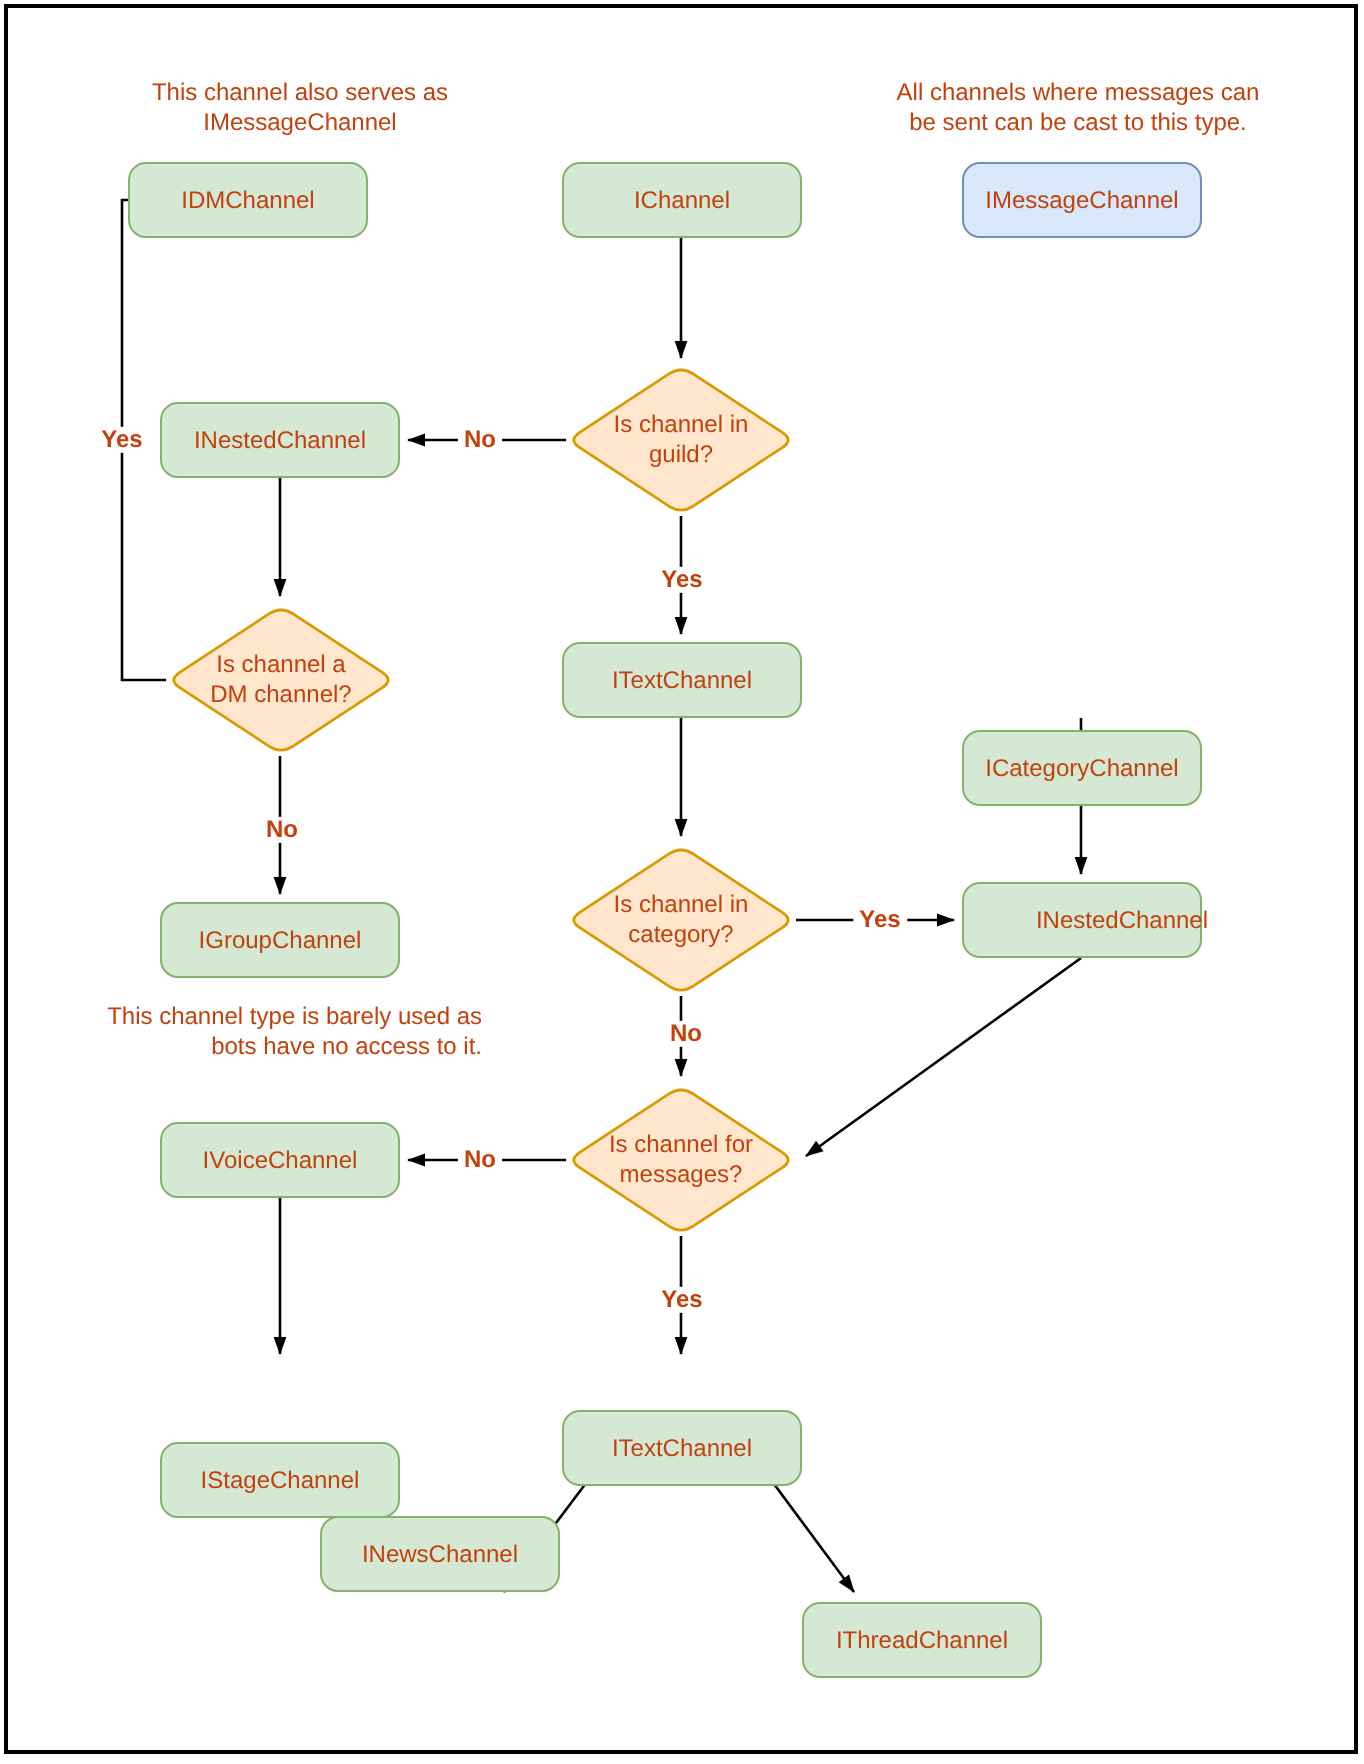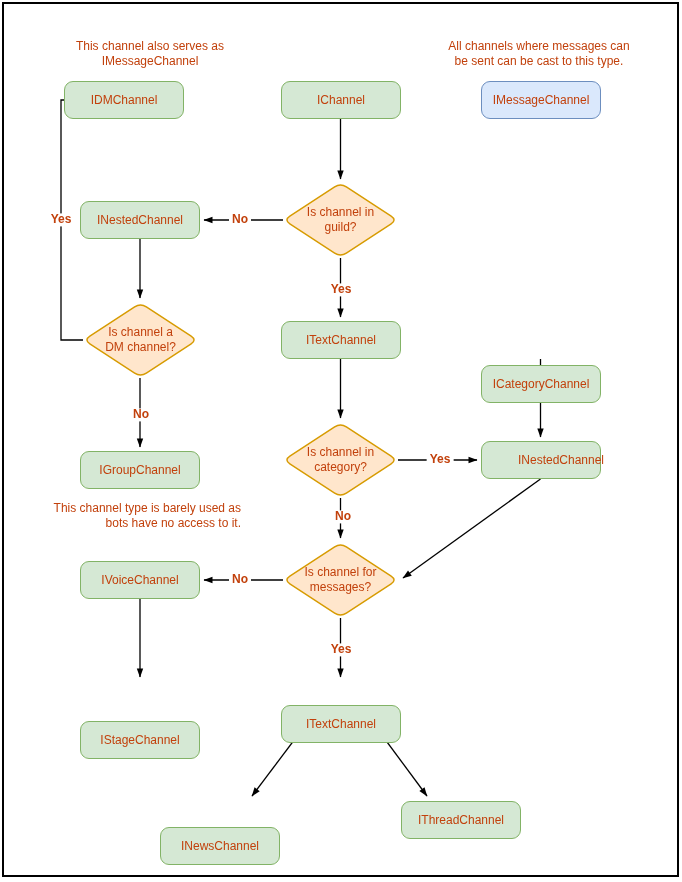--- a/index.html
+++ b/index.html
@@ -79,21 +79,21 @@
   <div class="node green" style="left:281px; top:81px;text-align:right;">IChannel</div>
   <div class="node blue" style="left:481px; top:81px;">IMessageChannel</div>
   <div class="node green" style="left:80px; top:201px;">INestedChannel</div>
   <div class="node green" style="left:281px; top:321px;">ITextChannel</div>
   <div class="node green" style="left:481px; top:321px;margin-top:44px;">ICategoryChannel</div>
   <div class="node green" style="left:80px; top:451px;">IGroupChannel</div>
   <div class="node green" style="left:481px; top:441px;padding-left:40px;">INestedChannel</div>
   <div class="node green" style="left:80px; top:561px;">IVoiceChannel</div>
   <div class="node green" style="left:80px; top:721px;">IStageChannel</div>
   <div class="node green" style="left:281px; top:681px;margin-top:24px;">ITextChannel</div>
-  <div class="node green" style="left:160px; top:827px;">INewsChannel</div>
+  <div class="node green" style="left:160px; top:758px;">INewsChannel</div>
   <div class="node green" style="left:401px; top:801px;">IThreadChannel</div>
 
   <div class="diamond" style="left:283px; top:182px;">
     <svg width="115" height="76" viewBox="0 0 115 76">
       <path d="M 63.36 4.83 L 108.14 34.17 Q 114 38 108.14 41.83 L 63.36 71.17 Q 57.5 75 51.64 71.17 L 6.86 41.83 Q 1 38 6.86 34.17 L 51.64 4.83 Q 57.5 1 63.36 4.83 Z" fill="#ffe6cc" stroke="#d79b00" stroke-width="1.4"></path>
     </svg>
     <div class="dlabel">Is channel in
 guild?</div>
   </div>
   <div class="diamond" style="left:83px; top:302px;">

